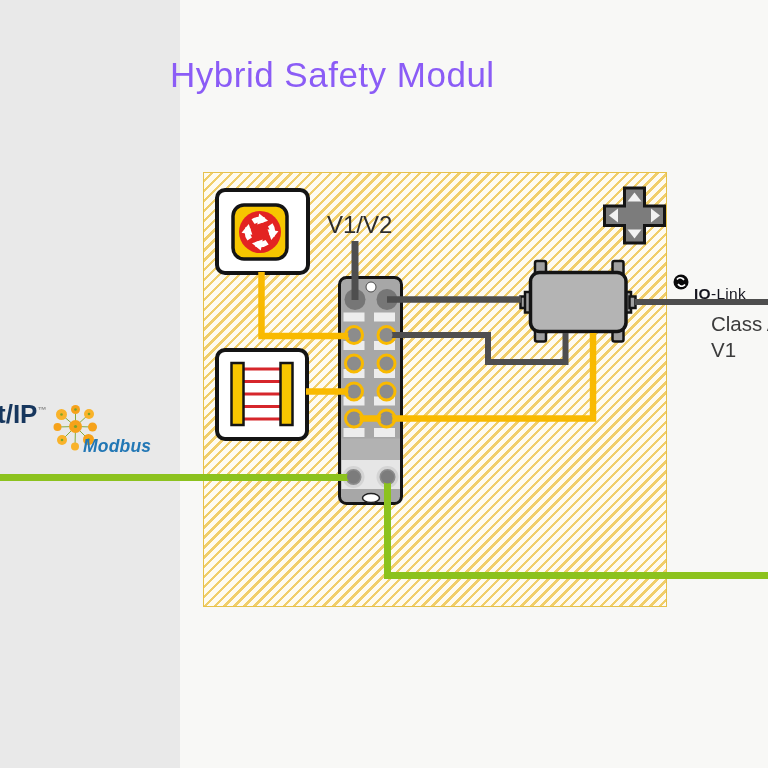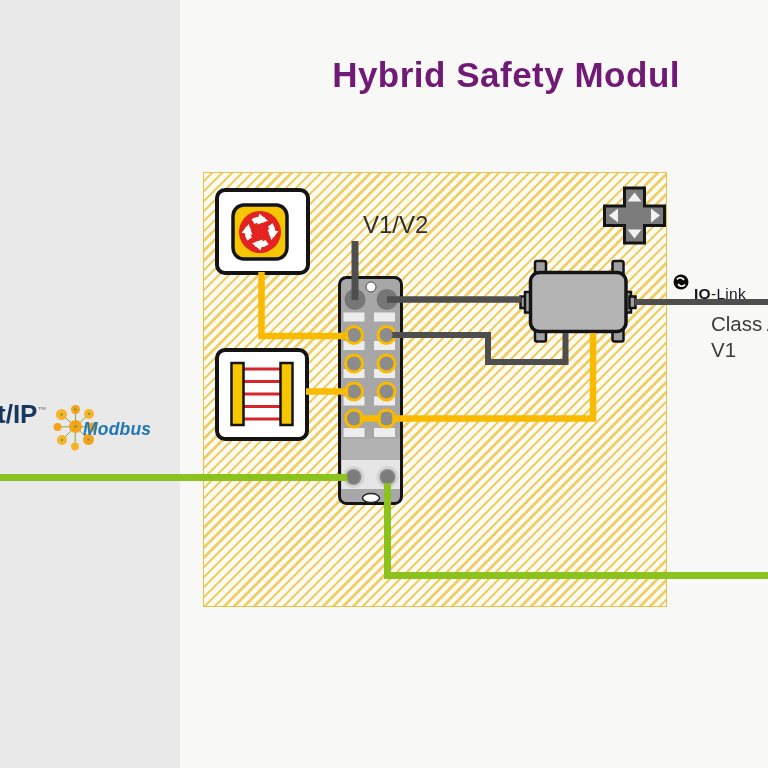--- a/index.html
+++ b/index.html
@@ -8,30 +8,30 @@
     background:#f8f8f6;
     font-family:"Liberation Sans",sans-serif;
   }
   .gray-band{position:absolute;left:0;top:0;width:180px;height:768px;background:var(--band-gray);}
   .hatch-zone{
     position:absolute;left:203px;top:172px;width:462px;height:433px;
     background:repeating-linear-gradient(135deg,#fefbf1 0px,#fefbf1 4.6px,var(--hatch-yellow) 4.6px,var(--hatch-yellow) 7px);
     border:1px solid #e6c14c;
   }
   .page-title{
-    position:absolute;left:170px;top:55px;width:510px;text-align:right;
-    font-size:35px;font-weight:700;color:#701a75;letter-spacing:.5px;
+    position:absolute;left:170px;top:55px;width:510px;text-align:left;
+    font-size:35px;font-weight:400;color:#8b5cf6;letter-spacing:.5px;
   }
-  .v1v2-label{position:absolute;left:327px;top:211px;font-size:24px;color:#2d2d2d;margin-left:36px;}
+  .v1v2-label{position:absolute;left:327px;top:211px;font-size:24px;color:#2d2d2d;}
   .iolink-text{position:absolute;left:694px;top:285px;font-size:15.5px;color:#15151f;letter-spacing:.3px;}
   .iolink-text .b{font-weight:700;}
   .class-label{position:absolute;left:711px;top:311px;font-size:20.5px;color:#3c3c3c;line-height:26px;white-space:nowrap;}
   .ethernetip-text{position:absolute;left:-3px;top:399px;font-size:26px;font-weight:700;color:var(--ethernetip-navy);white-space:nowrap;}
   .ethernetip-text sup{font-size:9px;color:#8a8a8a;}
-  .modbus-text{position:absolute;left:83px;top:419px;font-size:17.5px;font-weight:700;font-style:italic;color:var(--modbus-blue);letter-spacing:.2px;}
+  .modbus-text{position:absolute;left:83px;top:436px;font-size:17.5px;font-weight:700;font-style:italic;color:var(--modbus-blue);letter-spacing:.2px;}
   svg.layer{position:absolute;left:0;top:0;}
   
   .f-white{fill:#ffffff}.s-black{stroke:#141414}
   .f-safety{fill:var(--safety-yellow)}
   .f-estopred{fill:var(--estop-red)}
   .s-beam{stroke:var(--curtain-red)}
   .f-module{fill:var(--device-gray)}
   .f-motor{fill:var(--motor-gray)}
   .s-wy{stroke:var(--wire-yellow)}
   .s-wd{stroke:var(--wire-dark)}

